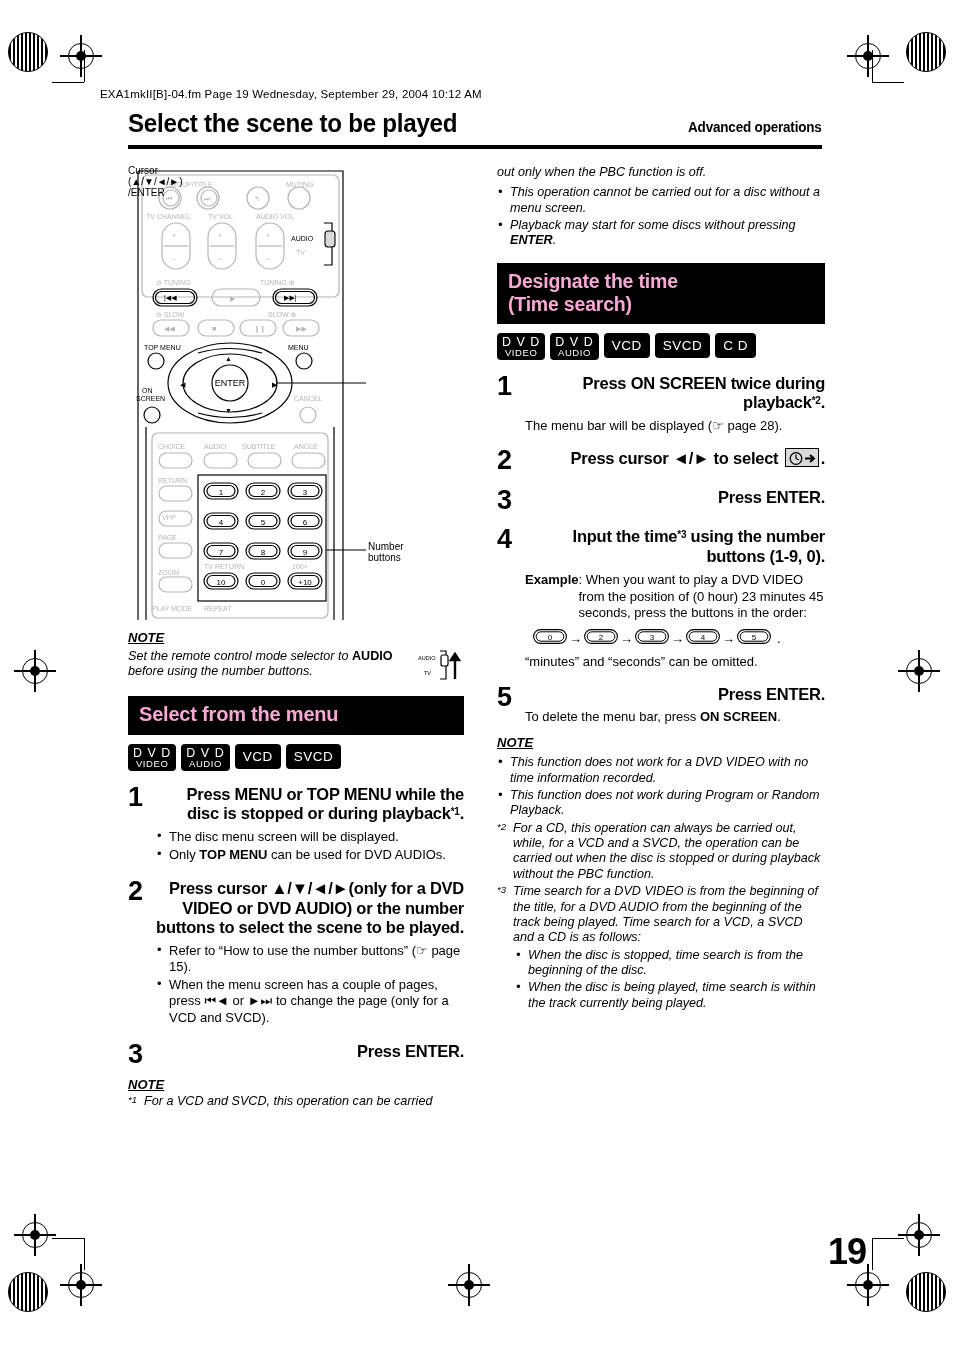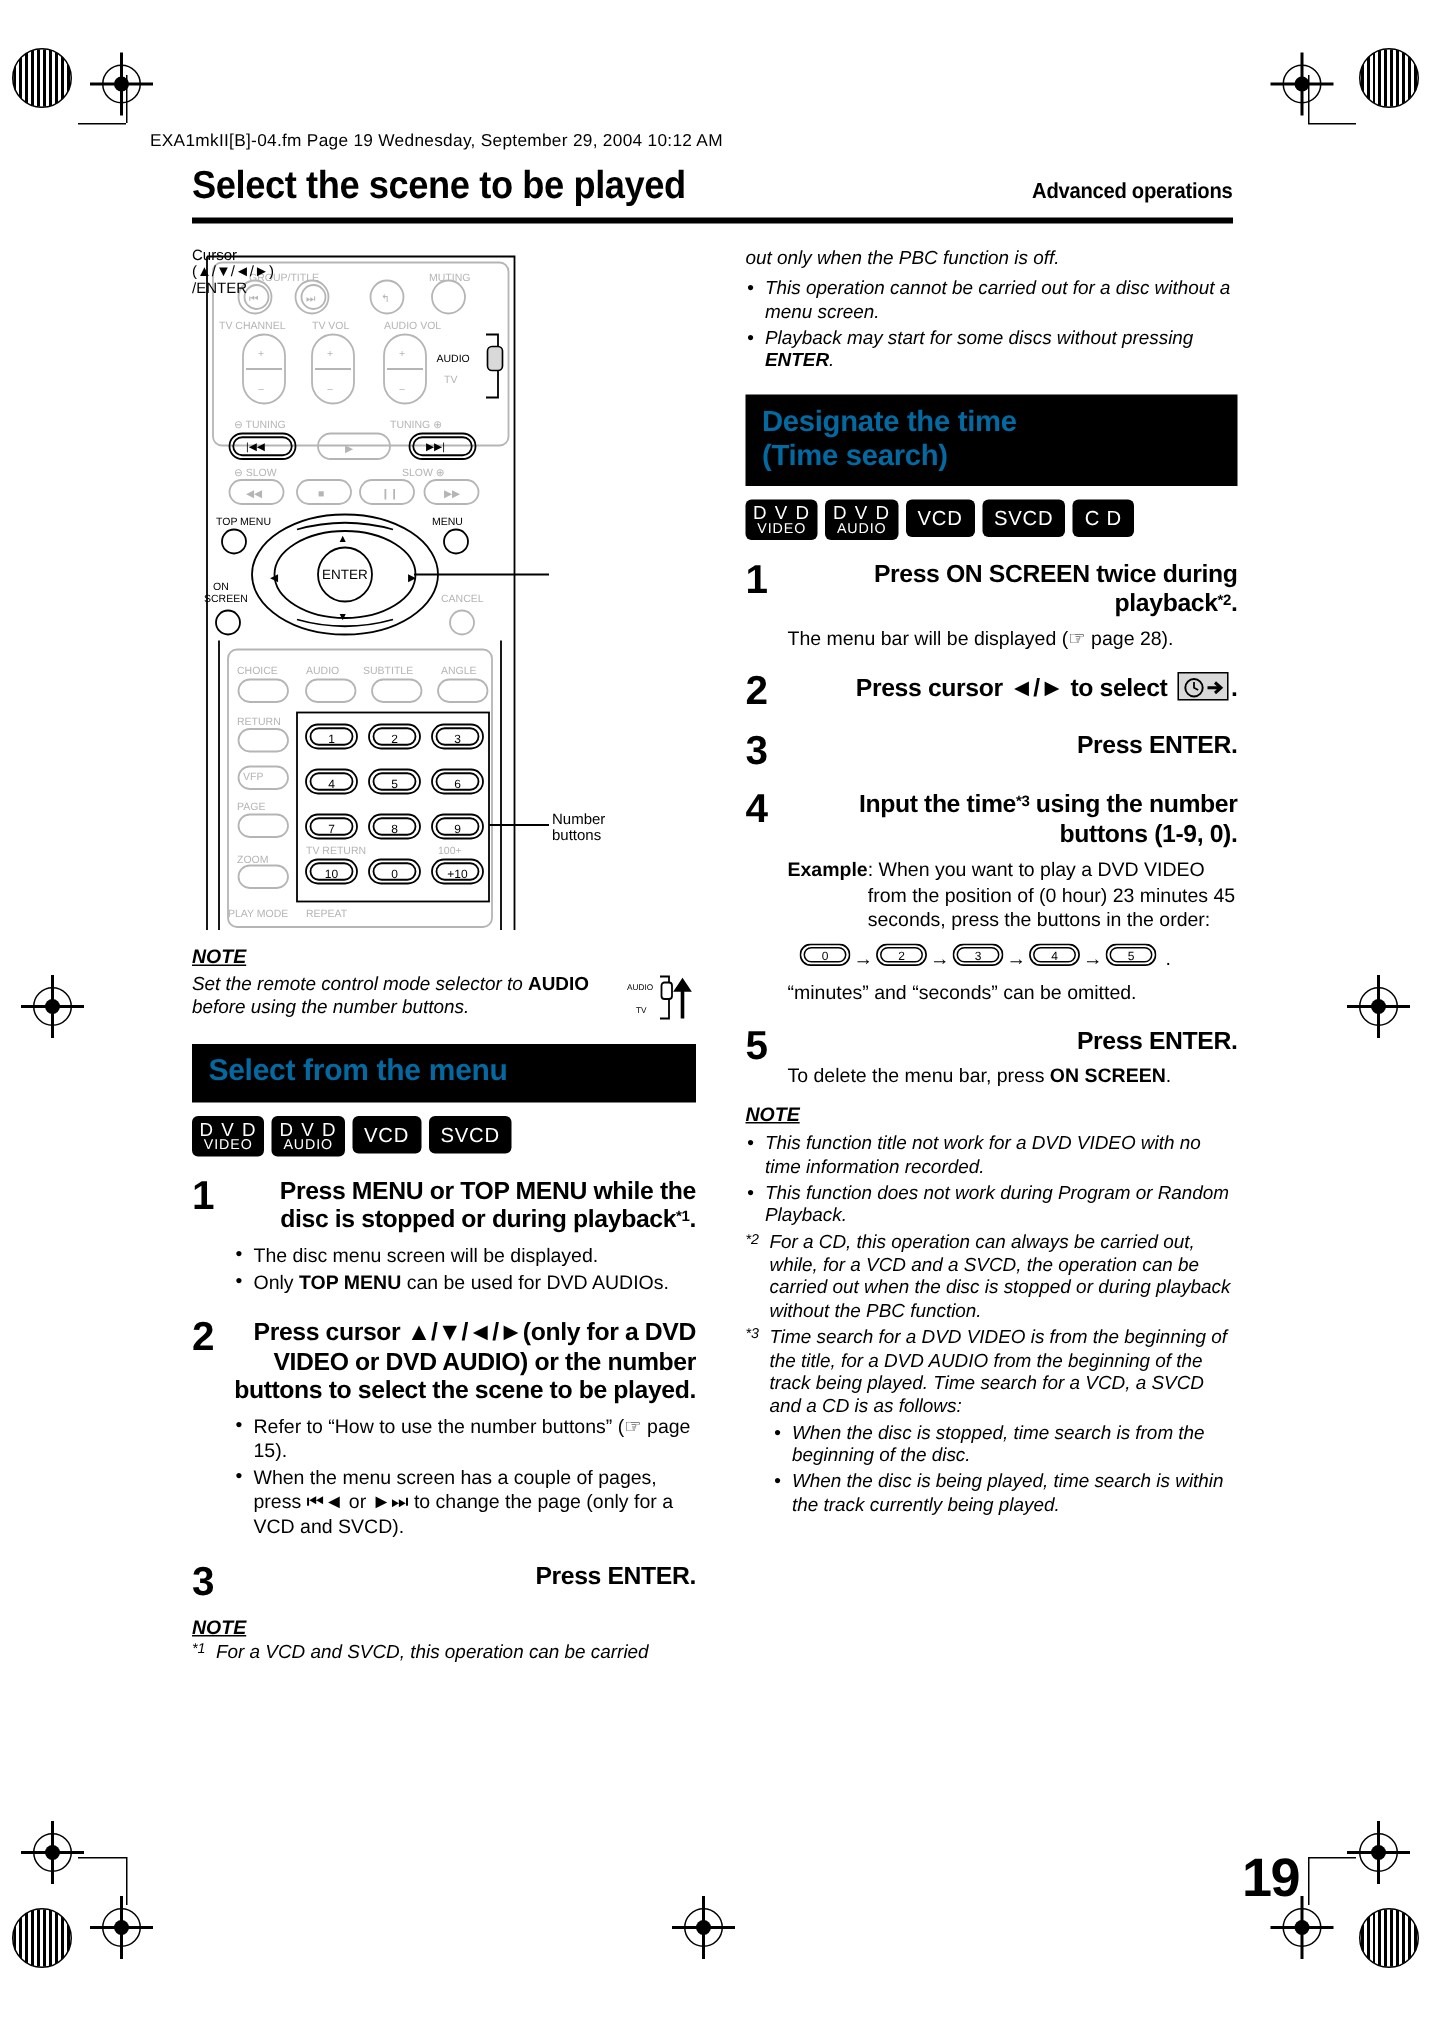--- a/index.html
+++ b/index.html
@@ -82,21 +82,21 @@
   .note-body b { font-style: normal; font-weight: bold; }
 
   .note-inline { display: flex; align-items: center; gap: 6px; }
   .note-inline .txt { flex: 1; }
 
   
   .mode-sel { position: relative; width: 46px; height: 34px; flex: none; margin-top:2px;}
 
   
   .banner {
-    background:#000; color:#0369a1; font-weight:bold;
+    background:#000; color:#f9a8d4; font-weight:bold;
     font-size: 20px; line-height: 1.18;
     padding: 7px 11px 8px 11px; margin-top: 14px;
     letter-spacing: -0.2px;
   }
   .banner.two-line { font-size: 19.5px; }
 
   
   .badges { display: flex; gap: 5px; margin-top: 9px; align-items: flex-start; }
   .badge {
     background:#000; color:#fff; border-radius: 4px;
@@ -593,21 +593,21 @@
       <div class="step-num">5</div>
       <div class="step-body">
         <div class="step-title">Press ENTER.</div>
         <div class="step-sub"><span>To delete the menu bar, press </span><b>ON SCREEN</b><span>.</span></div>
       </div>
     </div>
 
     <div>
       <div class="note-head">NOTE</div>
       <ul class="bul it">
-        <li>This function title not work for a DVD VIDEO with no time information recorded.</li>
+        <li>This function does not work for a DVD VIDEO with no time information recorded.</li>
         <li>This function does not work during Program or Random Playback.</li>
       </ul>
 
       <div class="fn">
         <span class="mk">*2</span>
         <span>For a CD, this operation can always be carried out, while, for a VCD and a SVCD, the operation can be carried out when the disc is stopped or during playback without the PBC function.</span>
       </div>
 
       <div class="fn">
         <span class="mk">*3</span>

